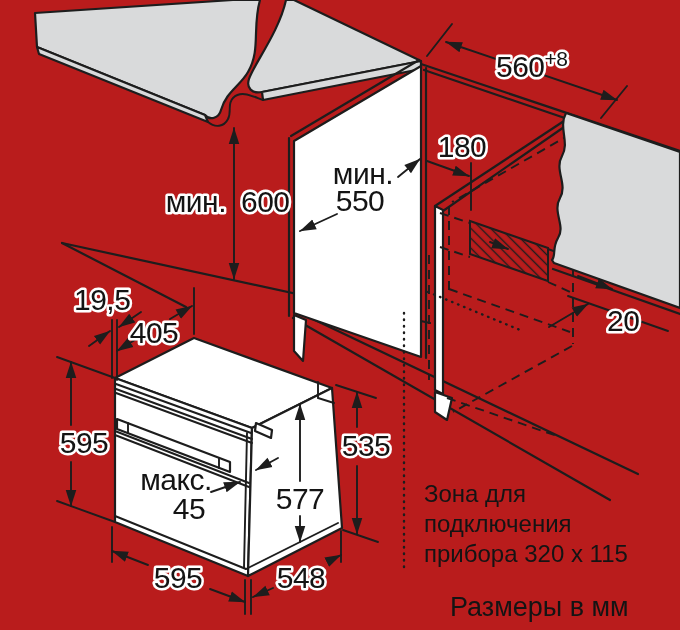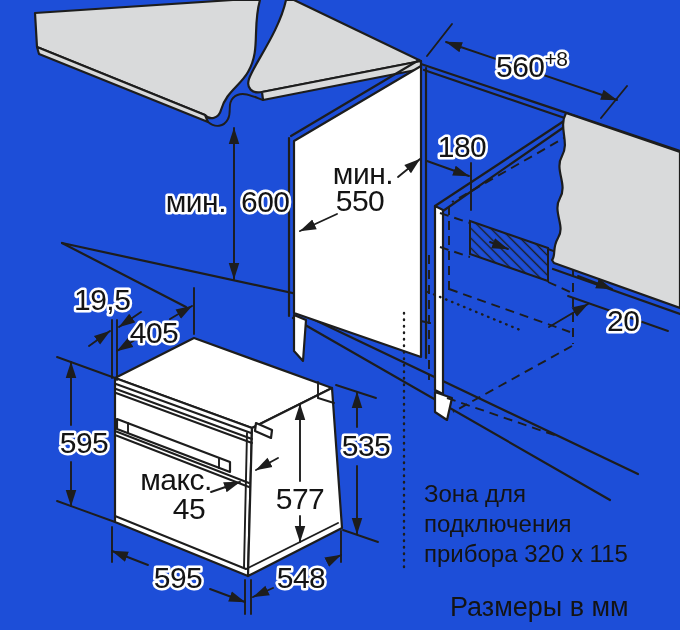--- a/index.html
+++ b/index.html
@@ -1,16 +1,16 @@
 <!DOCTYPE html>
 <html><head>
 <meta charset="utf-8">
 <style>
   html,body{margin:0;padding:0;background:#fff;}
-  .stage{width:680px;height:630px;background:#1d4ed8;position:relative;overflow:hidden;
+  .stage{width:680px;height:630px;background:#b91c1c;position:relative;overflow:hidden;
          font-family:"Liberation Sans", sans-serif;}
   svg{display:block;}
   .ln{stroke:#1d1d1d;stroke-width:2.2;fill:none;stroke-linecap:round;}
   .thin{stroke:#1d1d1d;stroke-width:1.9;fill:none;stroke-linecap:round;}
   .dash{stroke:#1d1d1d;stroke-width:1.9;fill:none;stroke-dasharray:9 6;stroke-linecap:butt;}
   .dots{stroke:#1d1d1d;stroke-width:2.4;fill:none;stroke-dasharray:0.5 6;stroke-linecap:round;}
   .fillw{fill:#ffffff;stroke:#1d1d1d;stroke-width:2.2;stroke-linejoin:round;}
   .fillg{fill:#d9dadb;stroke:#1d1d1d;stroke-width:2.2;stroke-linejoin:round;}
   .dim{font-size:30px;fill:#141414;paint-order:stroke;stroke:#ffffff;stroke-width:5px;
        stroke-linejoin:round;letter-spacing:-0.5px;}

